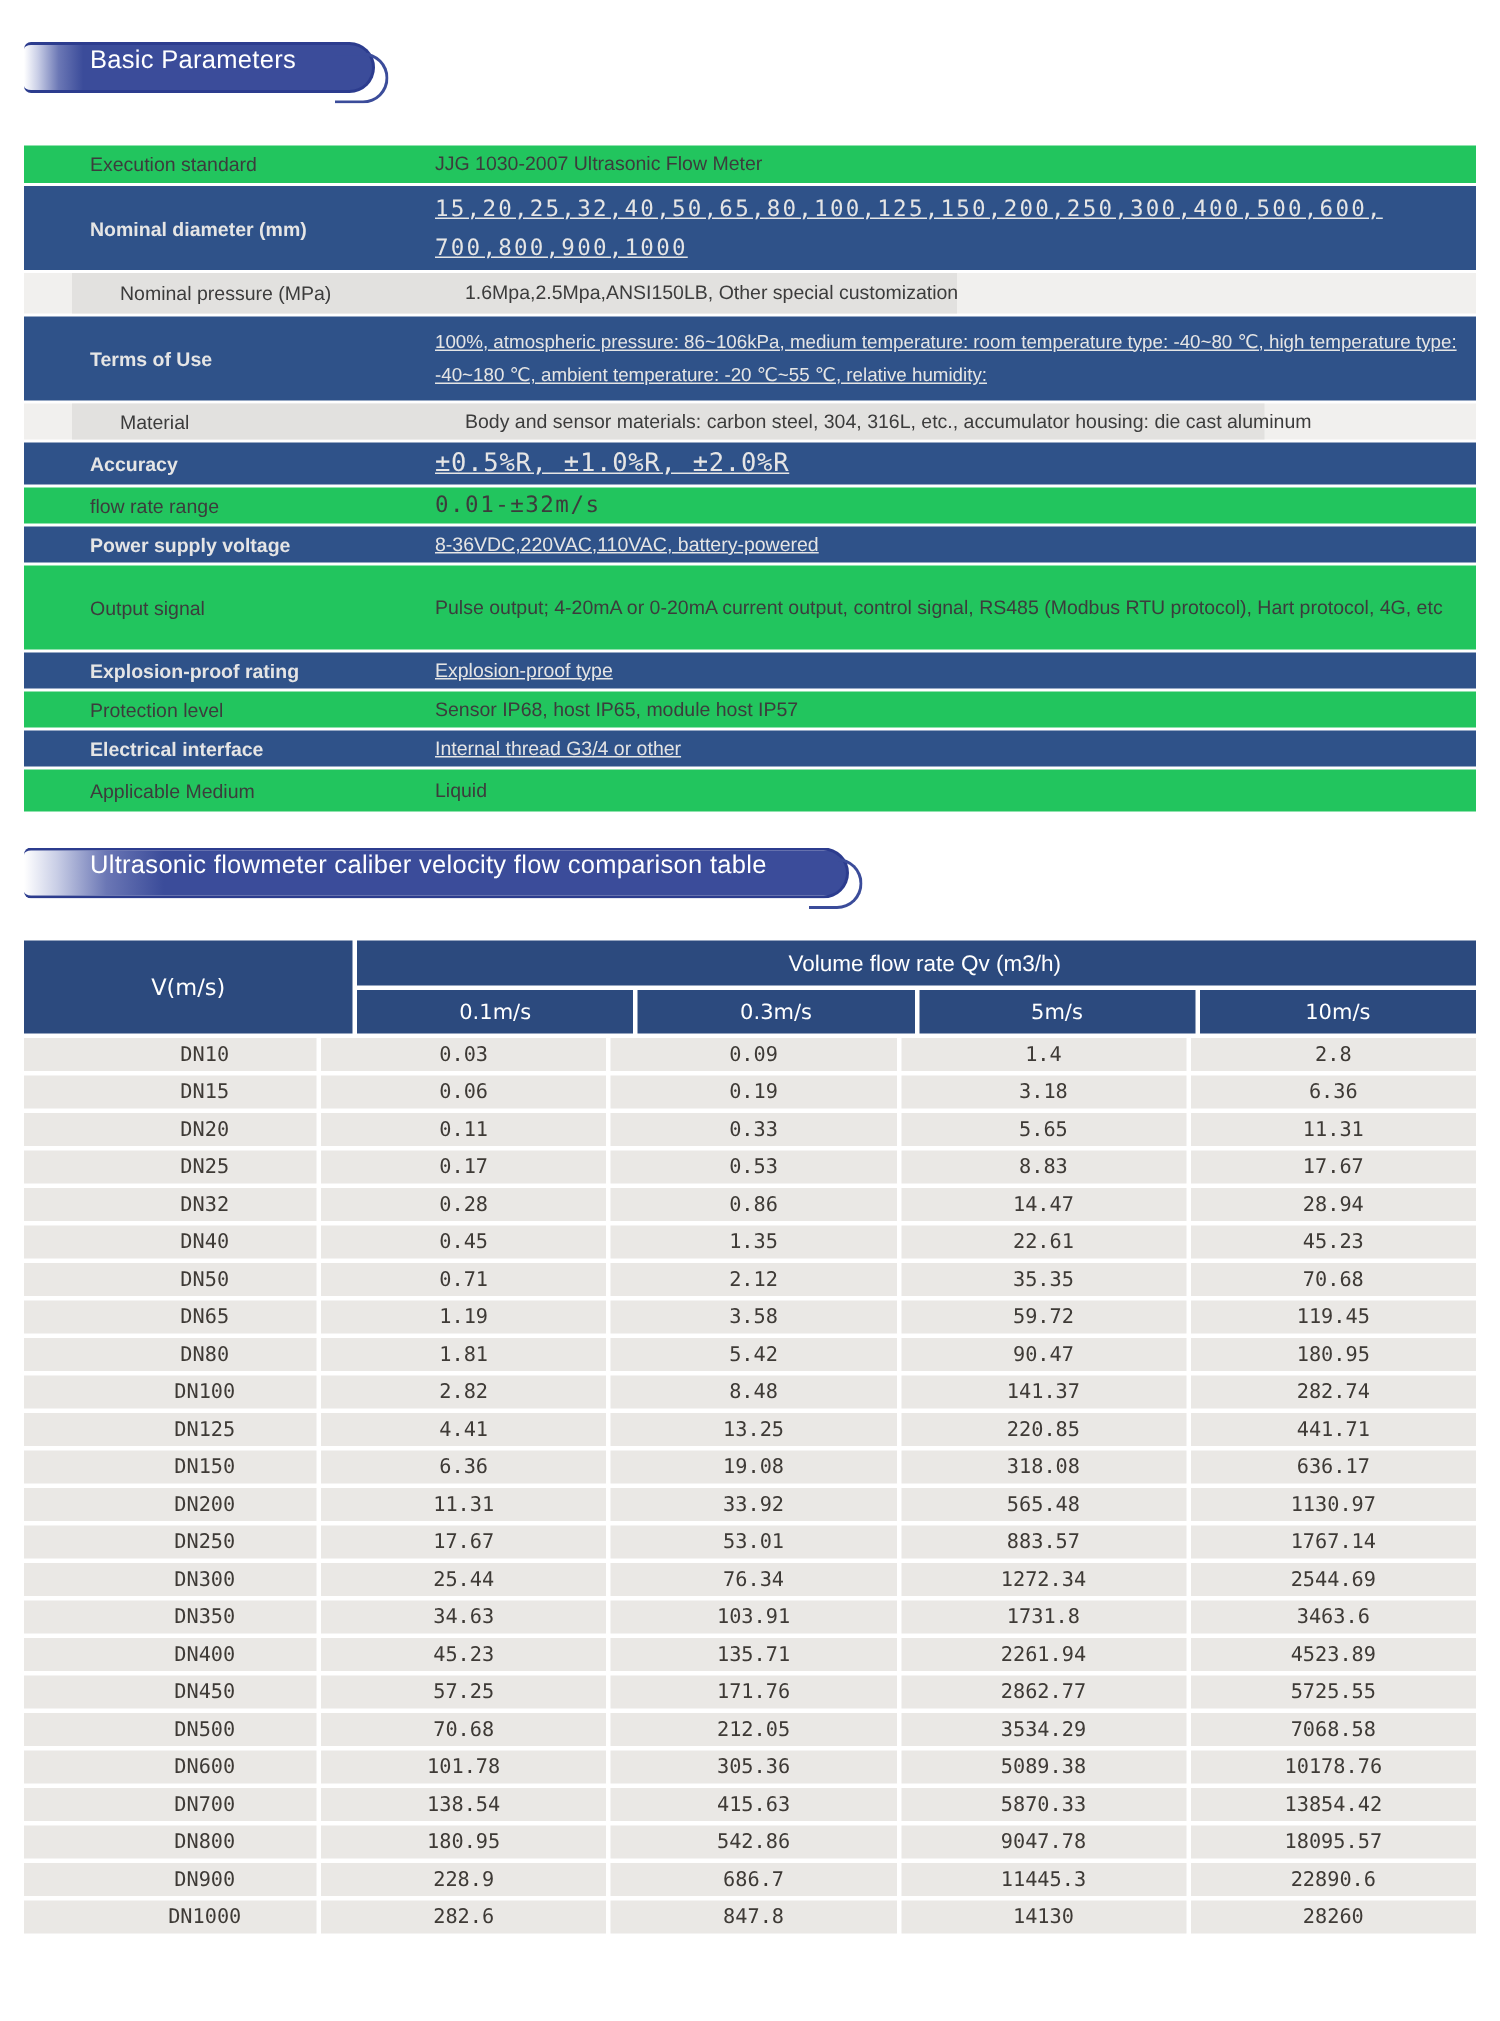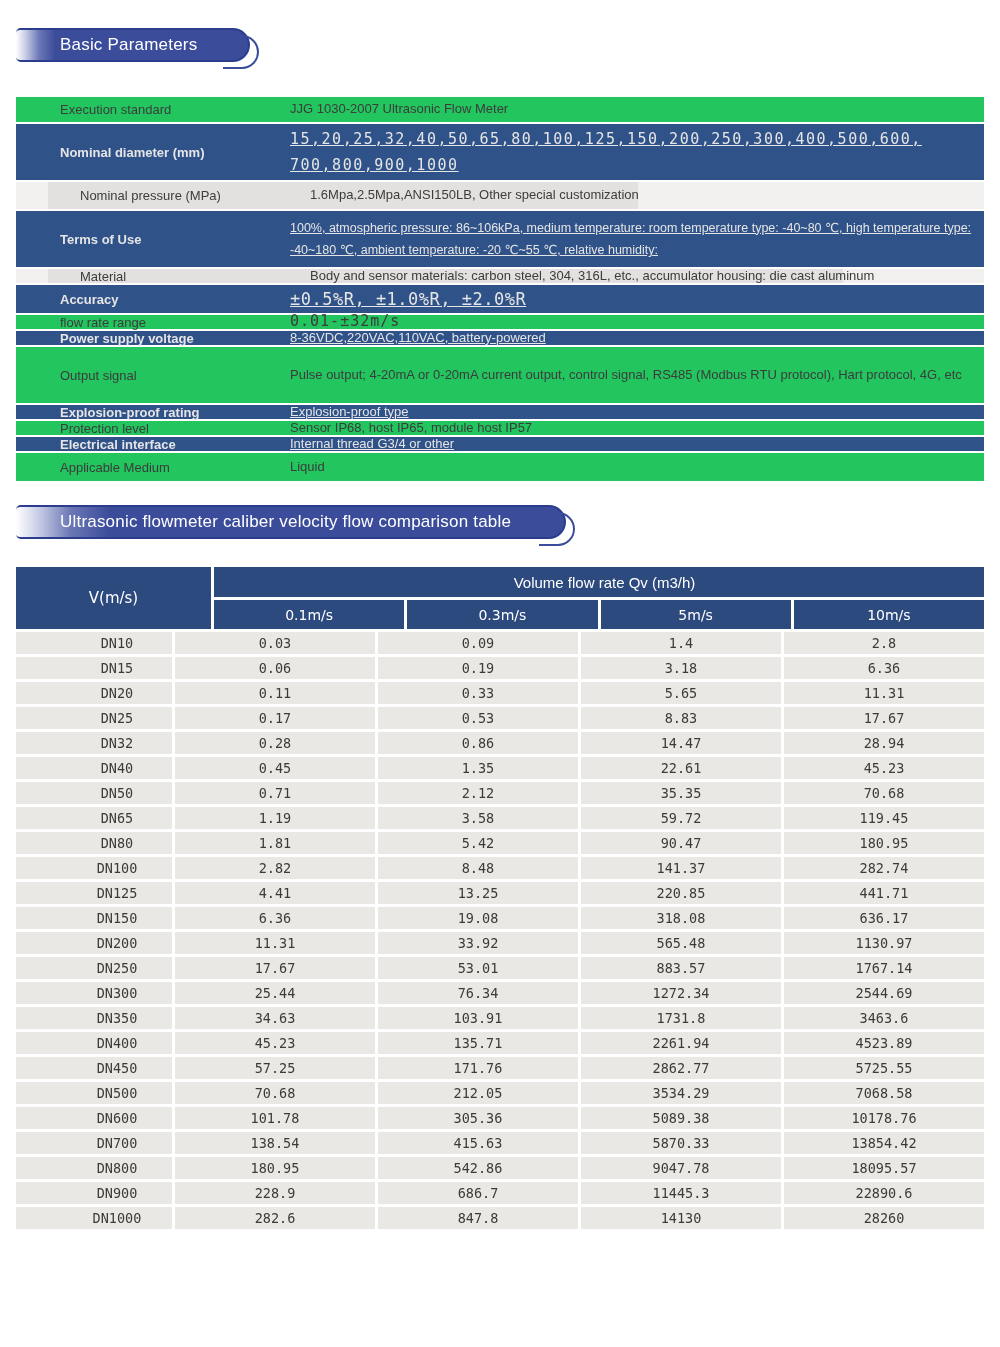--- a/index.html
+++ b/index.html
@@ -10,56 +10,56 @@
     font-family:"Liberation Sans","DejaVu Sans",sans-serif;
     position:relative;
   }
 
   
   .banner {
     position:relative; z-index:0; height:34px;
     border-top:2px solid #2C3C8E; border-bottom:2px solid #2C3C8E; border-right:2px solid #2C3C8E;
     border-radius:5px 18px 18px 5px;
     background:linear-gradient(90deg,#ffffff 0%,#c9cee6 4%,#6b77b5 10%,#3B4C9A 17%);
-    display:flex; align-items:center;
+    display:flex; 
   }
   .banner::after {
     content:""; position:absolute; z-index:-1;
     top:5px; right:-11px; width:34px; height:100%;
     border:2px solid #3B4C9A; border-left:none;
     border-radius:0 18px 18px 0; background:transparent;
   }
   .banner-text { padding-left:44px; color:#ffffff; font-size:17px; font-weight:500; letter-spacing:0.2px; white-space:nowrap; }
   .banner-1 { width:234px; margin-bottom:35px; }
   .banner-2 { width:550px; margin-top:24px; margin-bottom:28px; }
 
   
   .t1 { display:flex; flex-direction:column; gap:2px; }
   .t1row { display:flex; align-items:center; position:relative; }
-  .h25{height:25px} .h26{height:14px} .h27{height:27px} .h28{height:28px} .h56{height:56px}
+  .h25{height:25px} .h26{height:24px} .h27{height:27px} .h28{height:28px} .h56{height:56px}
   .r-gray { background:#22c55e; color:#3C3C3C; }
   .r-blue { background:#2F5289; color:#e5e5e5; }
   .r-band { background:#F1F0EE; color:#3C3C3C;padding-left:20px; }
   .band { position:absolute; left:32px; top:0; bottom:0; background:#E2E1DF; z-index:0; }
   .band-short { width:590px; } .band-long { width:795px; }
   .t1label { width:274px; padding-left:44px; font-size:13px; position:relative; z-index:1; flex-shrink:0; }
   .r-blue .t1label { font-weight:600; }
   .t1value { flex:1; font-size:13px; white-space:pre-line; position:relative; z-index:1; line-height:1.55; padding-right:10px; }
   .r-blue .t1value { font-weight:500;text-decoration:underline; }
   .v-diam { font-family:"DejaVu Sans Mono",monospace; font-size:15px; letter-spacing:1.5px; font-weight:400; line-height:26px; }
   .v-acc  { font-family:"DejaVu Sans Mono",monospace; font-size:17px; letter-spacing:0.5px; font-weight:400; }
   .v-flow { font-family:"DejaVu Sans Mono",monospace; font-size:15px; letter-spacing:1px; font-weight:400; color:#3C3C3C; }
   .v-small { font-size:12.5px; line-height:1.8; }
   .v-two { line-height:1.85; }
 
   
   .t2 { }
   .t2head { display:flex; gap:3px; height:62px; margin-bottom:3px; }
   .t2corner {
-    width:195px; flex-shrink:0; background:#2C4A7E; color:#ffffff;
+    width:219px; flex-shrink:0; background:#2C4A7E; color:#ffffff;
     display:flex; align-items:center; justify-content:center; font-size:15px;
     font-family:"DejaVu Sans","Liberation Sans",sans-serif;
   }
   .t2right { flex:1; display:flex; flex-direction:column; gap:3px; }
   .t2group {
     height:30px; background:#2C4A7E; color:#ffffff;
     display:flex; align-items:center; justify-content:center; font-size:15px; font-weight:500;padding-left:11px;
   }
   .t2speeds { flex:1; display:flex; gap:3px; }
   .scell {
@@ -67,21 +67,21 @@
     display:flex; align-items:center; justify-content:center; font-size:14px;
     font-family:"DejaVu Sans","Liberation Sans",sans-serif;
   }
   .frow { display:flex; gap:3px; margin-bottom:3px; }
   .fcell {
     background:#EAE8E5; height:22px;
     display:flex; align-items:center; justify-content:center;
     font-size:13.5px; color:#3E3A36;
     font-family:"DejaVu Sans Mono",monospace;
   }
-  .fc0 { width:156px; flex-shrink:0;padding-left:46px; }
+  .fc0 { width:195px; flex-shrink:0;padding-left:46px; }
   .fcv { flex:1; }
 </style>
 </head>
 <body>
 
 <div class="page">
 
   <div class="banner banner-1">
     <span class="banner-text">Basic Parameters</span>
   </div>

